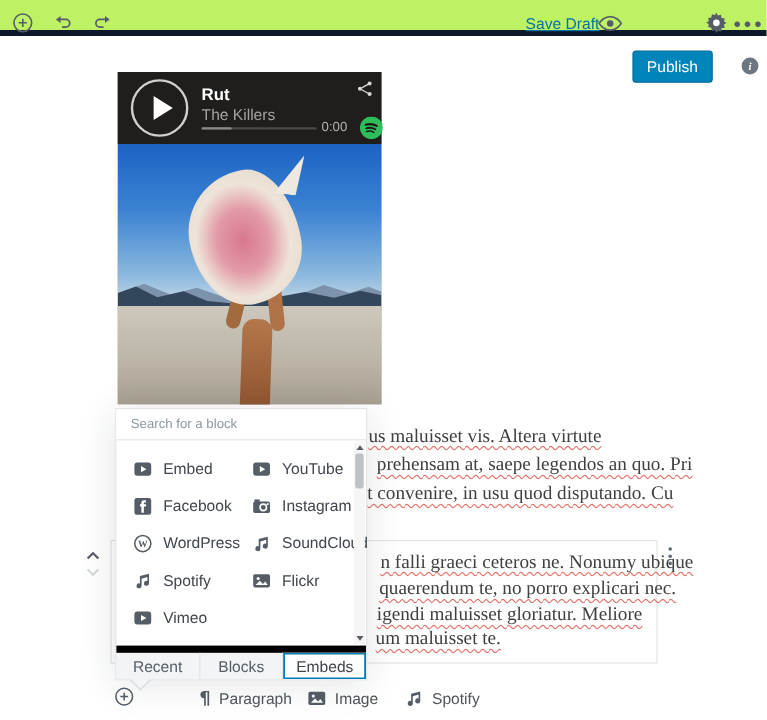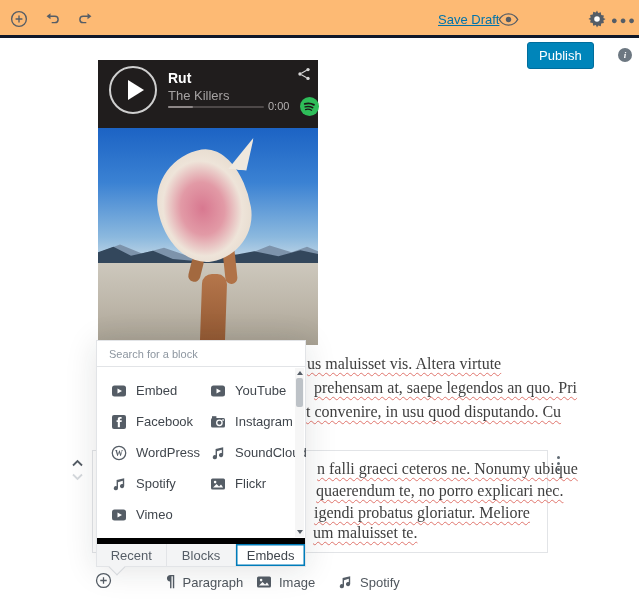--- a/index.html
+++ b/index.html
@@ -1,30 +1,30 @@
 <!DOCTYPE html>
 <html><head>
 <meta charset="utf-8">
 <style>
   * { margin:0; padding:0; box-sizing:border-box; }
   html,body { background:#fff; }
   body { font-family:"Liberation Sans", sans-serif; }
   #page { position:relative; width:639px; height:600px; background:#fff; overflow:hidden; }
 
   
-  #topbar { position:absolute; top:0; left:0; width:639px; height:38px; background:#fdba74;
-            border-bottom:3px solid #0f172a; z-index:20; }
+  #topbar { position:absolute; top:0; left:0; width:639px; height:30px; background:#bef264;
+            border-bottom:5px solid #0f172a; z-index:20; }
   .tb-btn { position:absolute; display:flex; align-items:center; justify-content:center; cursor:pointer; background:none; border:none; }
   #save-draft { font-size:13px; color:#0073aa; text-decoration:underline; }
   #publish-btn { border-radius:3px; color:#fff; font-size:13px; padding:5px 11px; border:1px solid #006d9c; }
   #ellipsis-menu { color:#555d66; font-size:11px; letter-spacing:2px; font-weight:bold; }
 
   
   #embed-block { position:absolute; left:98px; top:60px; width:220px; z-index:1; }
-  #player { position:relative; width:220px; height:68px; background:#201d1d; }
+  #player { position:relative; width:220px; height:60px; background:#201d1d; }
   #play-btn { position:absolute; left:11px; top:6px; width:48px; height:48px; border:2px solid #cfcfcf;
               border-radius:50%; display:flex; align-items:center; justify-content:center; }
   #play-tri { width:0; height:0; border-left:16px solid #fff; border-top:10px solid transparent;
               border-bottom:10px solid transparent; margin-left:5px; }
   #track-title { position:absolute; left:70px; top:10px; color:#fff; font-size:14px; font-weight:bold; }
   #track-artist { position:absolute; left:70px; top:28px; color:#a5a2a2; font-size:13px; }
   #progress { position:absolute; left:70px; top:46px; width:96px; height:2px; background:#4d4848; border-radius:1px; }
   #progress .done { width:26%; height:2px; background:#8d8787; border-radius:1px; }
   #elapsed { position:absolute; left:170px; top:40px; color:#b3b0b0; font-size:11px; }
   #spotify-logo { position:absolute; left:202px; top:37px; }
@@ -211,21 +211,21 @@
   </div>
 
   <div id="selected-block"></div>
   <div class="doc-line" style="left:317px;top:460px;">
     <span class="spell">n falli graeci ceteros ne. Nonumy ubique</span>
   </div>
   <div class="doc-line" style="left:316px;top:482px;">
     <span class="spell">quaerendum te, no porro explicari nec.</span>
   </div>
   <div class="doc-line" style="left:314px;top:504px;">
-    <span class="spell">igendi probatus gloriatur. Meliore</span>
+    <span class="spell">igendi maluisset gloriatur. Meliore</span>
   </div>
   <div class="doc-line" style="left:313px;top:524px;">
     <span class="spell">um maluisset te.</span>
   </div>
   <div id="block-menu-dots">
     <span></span>
     <span></span>
     <span></span>
   </div>
 

